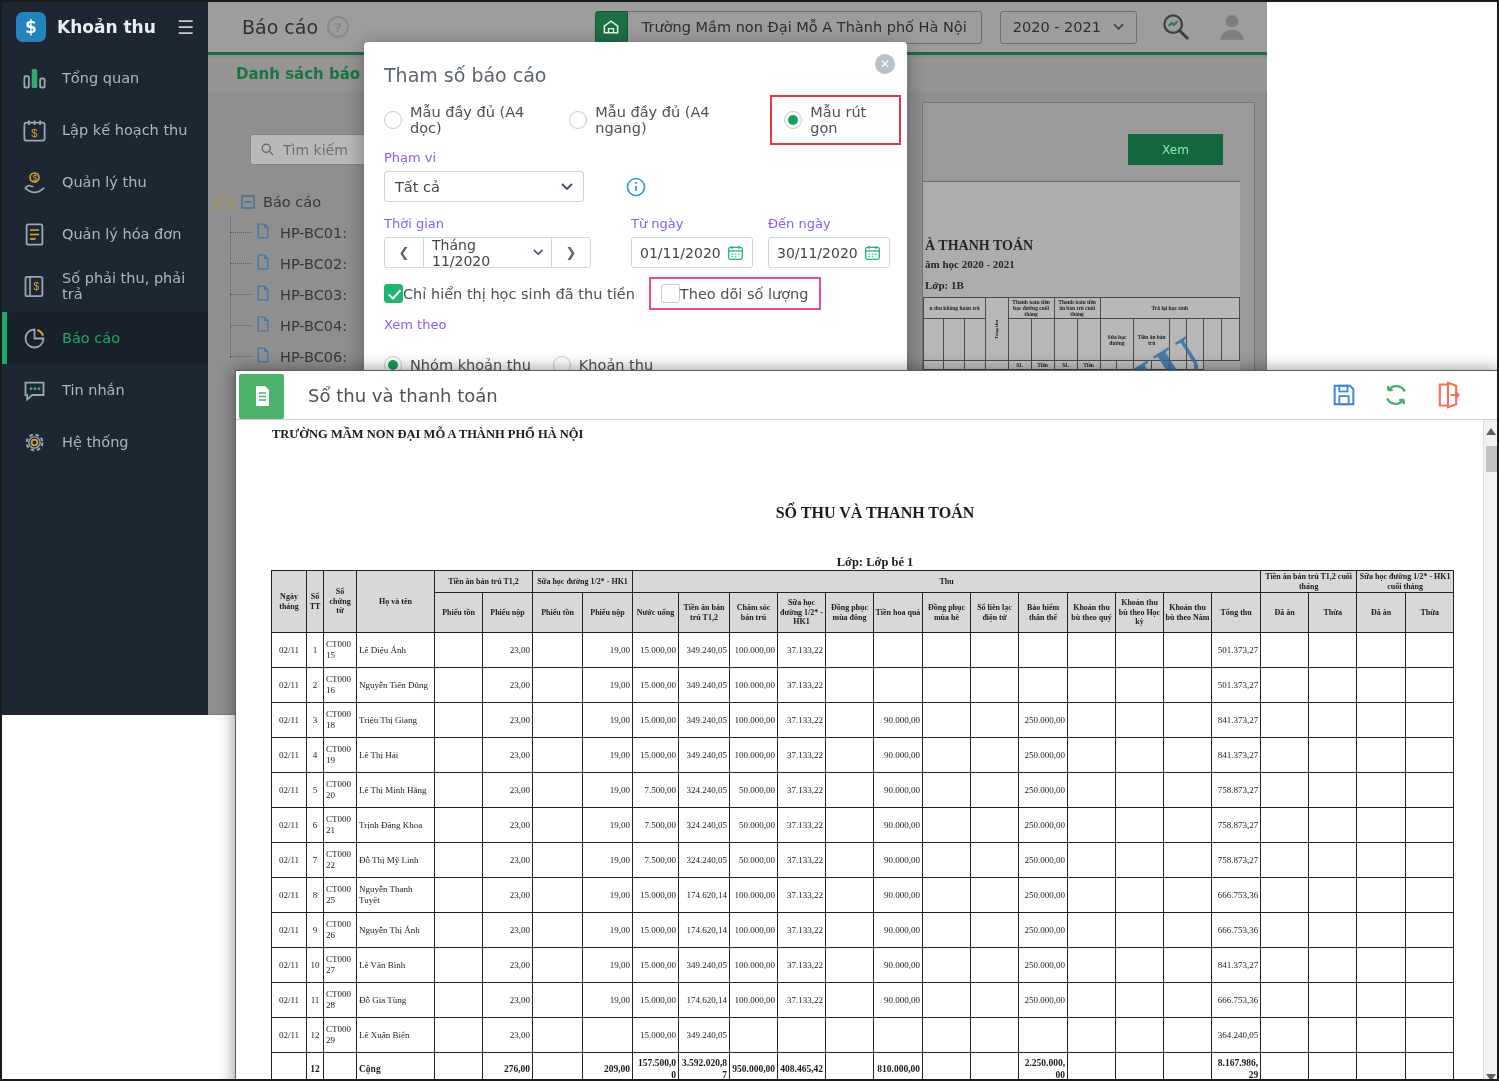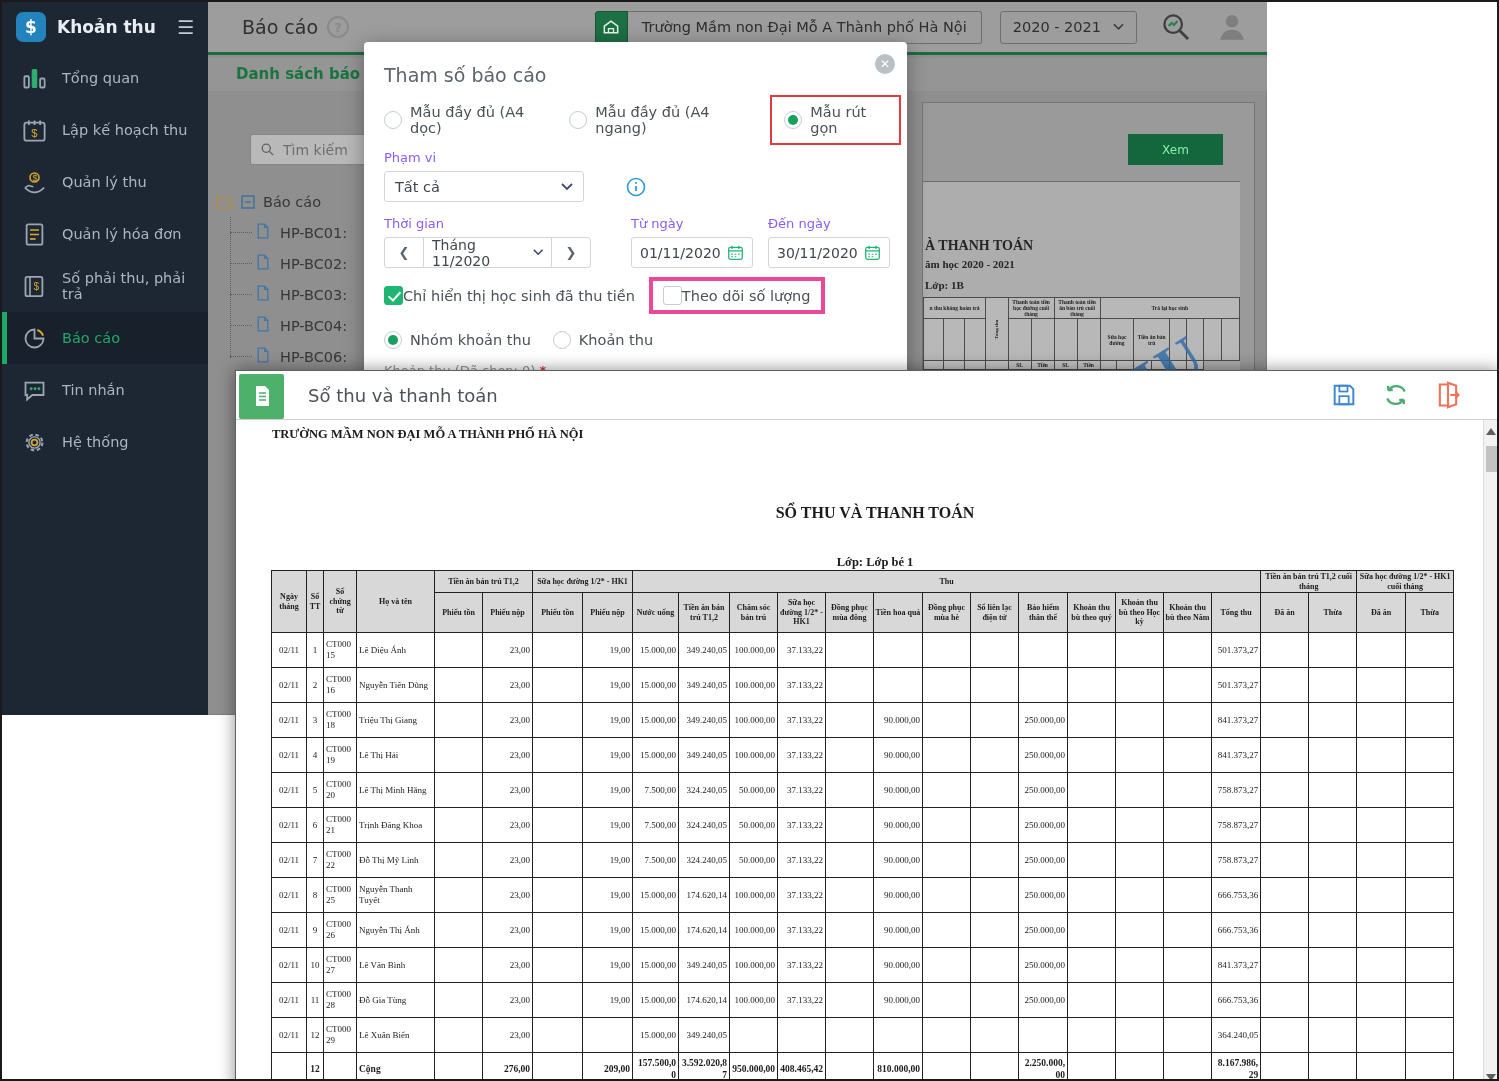--- a/index.html
+++ b/index.html
@@ -85,21 +85,21 @@
   .modal-close { position:absolute; right:12px; top:12px; width:20px; height:20px; border-radius:50%;
                  background:#b9c0c6; color:#fff; font-size:12px; font-weight:bold; display:flex;
                  align-items:center; justify-content:center; cursor:pointer; }
   .radio-row { display:flex; align-items:center; margin-top:18px; gap:26px; }
   .radio { width:18px; height:18px; border:1px solid #c6ccd2; border-radius:50%; background:#fff; flex:none; }
   .radio.sel { display:flex; align-items:center; justify-content:center; }
   .radio.sel::after { content:''; width:10px; height:10px; border-radius:50%; background:#17a05e; }
   .r-label { font-size:14.5px; color:#4a5157; margin-left:8px; }
   .opt { display:flex; align-items:center; cursor:pointer; }
   .hl-red { border:2px solid #e23b3f; padding:7px 12px; margin:-9px -14px -9px -2px; }
-  .hl-red2 { border:4px solid #ec4899; padding:5px 10px; margin:-7px; }
+  .hl-red2 { border:2px solid #ec4899; padding:5px 10px; margin:-7px; }
   .fld-label { font-size:13px; color:#8b5cf6; margin-top:14px; }
   .scope-row { display:flex; align-items:center; margin-top:6px; gap:42px; }
   .select { width:200px; height:31px; border:1px solid #d1d6db; border-radius:3px; display:flex;
             align-items:center; padding:0 10px; font-size:14.5px; color:#3f464c; cursor:pointer; }
   .select .chev { margin-left:auto; }
   .triple { display:flex; margin-top:14px; gap:15px; }
   .triple .col3 .fld-label { margin-top:0; }
   .month-group { display:flex; width:207px; height:31px; border:1px solid #d1d6db; border-radius:3px; margin-top:6px; }
   .mg-btn { width:38px; display:flex; align-items:center; justify-content:center; color:#5b646c; font-size:13px; cursor:pointer; }
   .mg-mid { flex:1; border-left:1px solid #d1d6db; border-right:1px solid #d1d6db; display:flex;
@@ -499,20 +499,21 @@
       <span class="opt">
         <span class="checkbox checked"></span>
         <span class="c-label">Chỉ hiển thị học sinh đã thu tiền</span>
       </span>
       <span class="opt hl-red2" style="margin-left:14px">
         <span class="checkbox"></span>
         <span class="c-label">Theo dõi số lượng</span>
       </span>
     </div>
 
+    <div class="fld-label">Xem theo</div>
     <div class="radio-row" style="margin-top:24px; gap:22px">
       <span class="opt">
         <span class="radio sel"></span>
         <span class="r-label">Nhóm khoản thu</span>
       </span>
       <span class="opt">
         <span class="radio"></span>
         <span class="r-label">Khoản thu</span>
       </span>
     </div>

